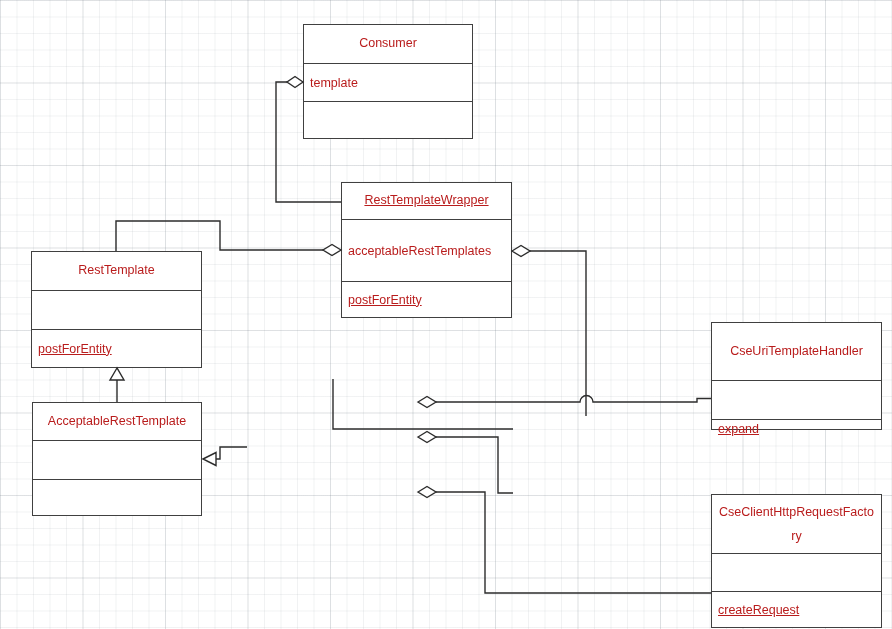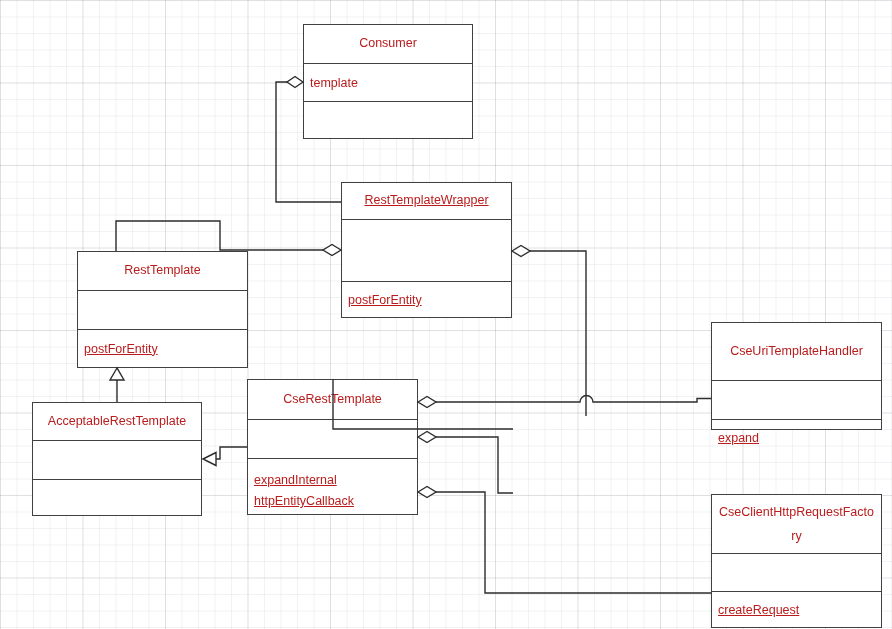--- a/index.html
+++ b/index.html
@@ -23,21 +23,21 @@
     border-top:1.3px solid #404040;box-sizing:border-box;
     display:flex;align-items:center;flex:none;
   }
   .cmp.last{flex:1 1 auto;text-decoration:underline;}
   .title{
     border-top:none;justify-content:center;text-align:center;
     padding:0 6px;line-height:1.55;
   }
   .rows{
     flex-direction:column;align-items:flex-start;justify-content:center;
-    padding:11px 6px;
+    padding:2px 6px;
   }
   .rows .row{white-space:nowrap;}
   .wrapname{overflow-wrap:anywhere;word-break:break-all;}
   svg.wires{position:absolute;left:0;top:0;}
   svg.wires *{vector-effect:non-scaling-stroke;}
 </style>
 </head>
 <body>
 
 <div class="stage">
@@ -50,54 +50,45 @@
       <div class="row">template</div>
     </div>
     <div class="cmp last"></div>
   </div>
 
   <div class="cls" style="left:341px;top:182px;width:171px;height:136px;">
     <div class="cmp title" style="height:36px;text-decoration:underline;">
       <span>RestTemplateWrapper</span>
     </div>
     <div class="cmp rows" style="height:62px;line-height:24px;">
+      <div class="row">acceptableRestTemplates</div>
     </div>
     <div class="cmp rows last">
       <div class="row">postForEntity</div>
     </div>
   </div>
 
-  <div class="cls" style="left:31px;top:251px;width:171px;height:117px;margin-left:46px;">
+  <div class="cls" style="left:31px;top:251px;width:171px;height:117px;">
     <div class="cmp title" style="height:38px;">
       <span>RestTemplate</span>
     </div>
     <div class="cmp" style="height:39px;"></div>
     <div class="cmp rows last">
       <div class="row">postForEntity</div>
     </div>
   </div>
 
   <div class="cls" style="left:32px;top:402px;width:170px;height:114px;">
     <div class="cmp title" style="height:37px;">
       <span>AcceptableRestTemplate</span>
     </div>
     <div class="cmp" style="height:39px;"></div>
     <div class="cmp last"></div>
   </div>
 
-  <div class="cls" style="left:247px;top:379px;width:171px;height:136px;">
-    <div class="cmp title" style="height:39px;">
-      <span>CseRestTemplate</span>
-    </div>
-    <div class="cmp" style="height:39px;"></div>
-    <div class="cmp rows last" style="line-height:21px;">
-      <div class="row">expandInternal</div>
-      <div class="row">httpEntityCallback</div>
-    </div>
-  </div>
 
 
   <div class="cls" style="left:711px;top:322px;width:171px;height:108px;">
     <div class="cmp title" style="height:57px;">
       <span>CseUriTemplateHandler</span>
     </div>
     <div class="cmp" style="height:39px;"></div>
     <div class="cmp rows last">
       <div class="row">expand</div>
     </div>

